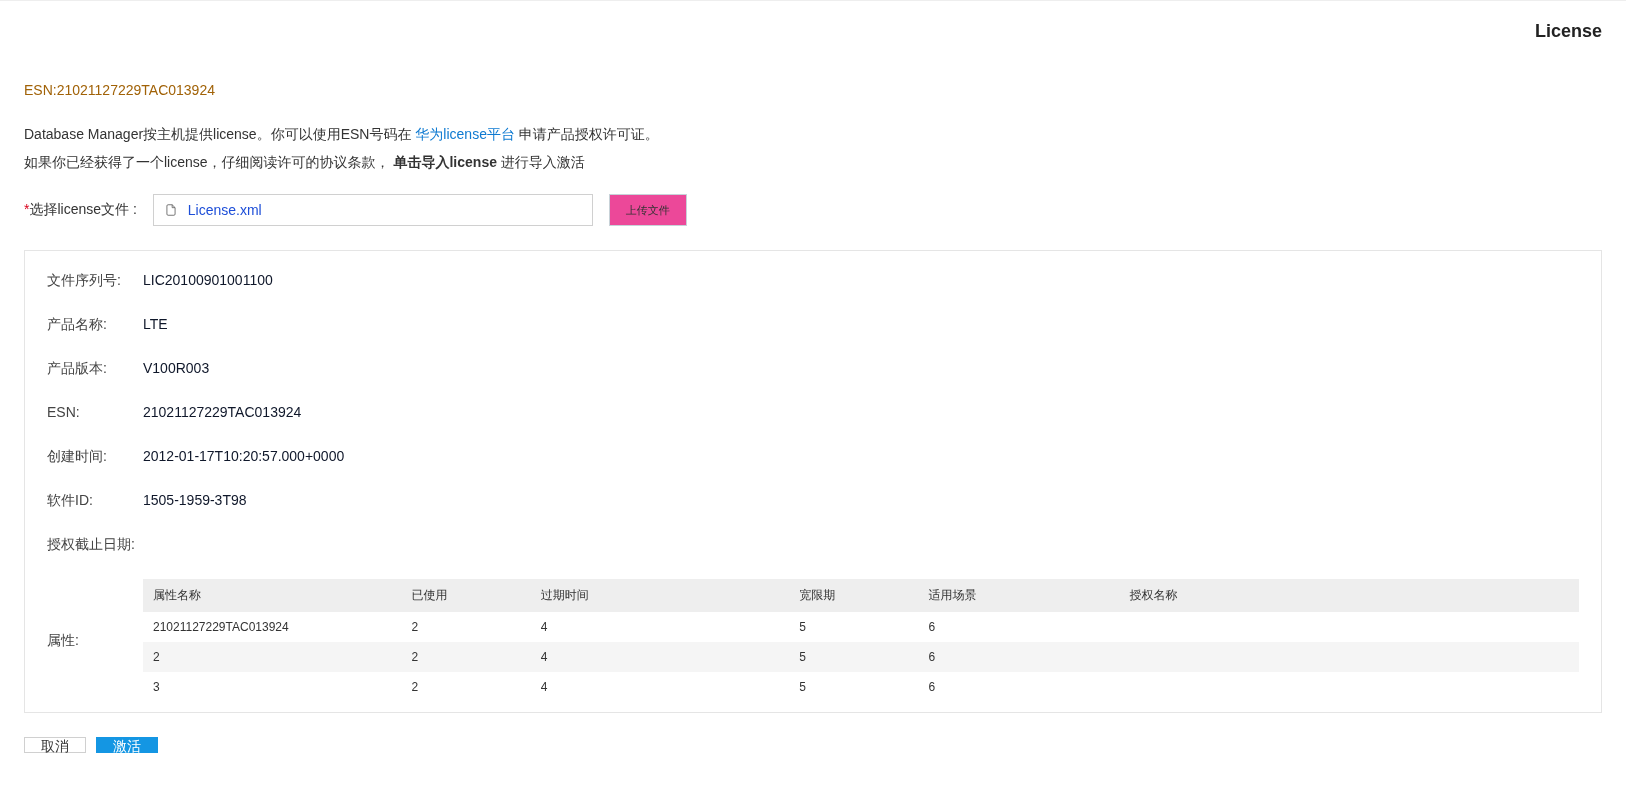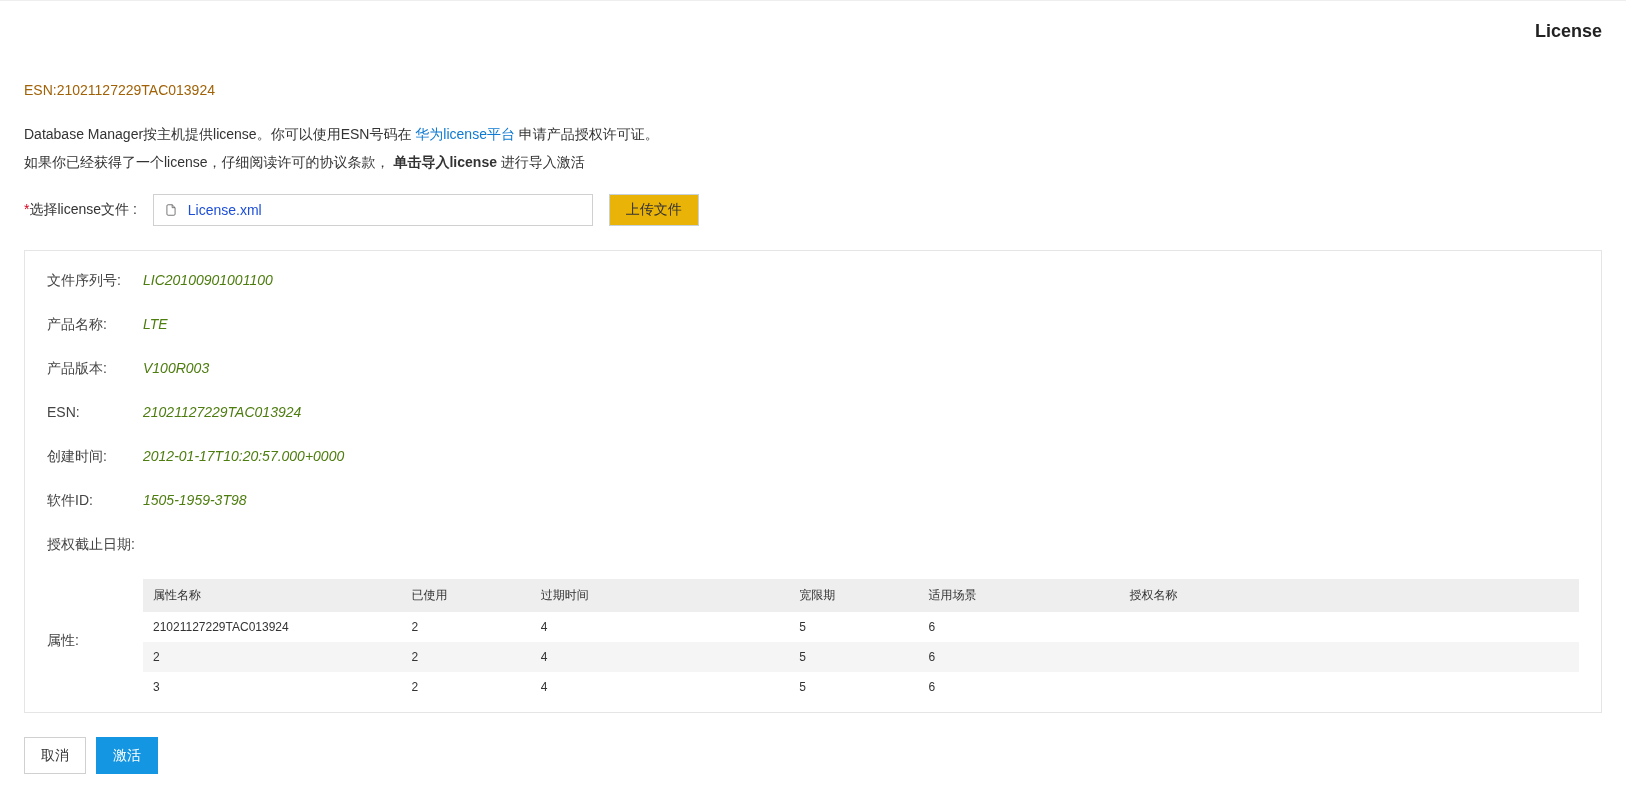--- a/index.html
+++ b/index.html
@@ -51,25 +51,25 @@
       gap: 10px;
       border: 1px solid #d0d0d0;
       padding: 6px 10px;
       width: 440px;
       height: 32px;
       color: #1d4ed8;
     }
     .file-box .icon { width:14px; display:flex; align-items:center; }
     .upload-btn {
       border: 1px solid #c7d2d8;
-      background: #eab308;
+      background: #ec4899;
       color: #333;
       height: 32px;
       padding: 0 16px;
-      font-size: 14px;
+      font-size: 11px;
       cursor: pointer;
     }
     .details-box {
       border: 1px solid #e5e5e5;
       padding: 20px 22px 10px 22px;
     }
     .detail-row {
       display: flex;
       align-items: flex-start;
       min-height: 44px;
@@ -79,24 +79,23 @@
     .detail-row + .detail-row { margin-top: 0; }
     .detail-label {
       width: 96px;
       flex: 0 0 96px;
       color: #444;
       font-size: 14px;
       line-height: 1.4;
     }
     .detail-value {
       flex: 1;
-      color: #4d7c0f;
+      color: #0f172a;
       font-size: 14px;
       line-height: 1.4;
-      font-style: italic;
     }
     .detail-table-wrap { flex:1; }
     table.attrs {
       width: 100%;
       border-collapse: collapse;
       font-size: 12px;
     }
     table.attrs thead th {
       text-align: left;
       font-weight: 400;
@@ -110,21 +109,21 @@
     }
     table.attrs tbody tr:nth-child(even) td {
       background: #f5f5f5;
     }
     .footer {
       margin-top: 24px;
       display: flex;
       gap: 10px;
     }
     .btn {
-      height: 37px;
+      height: 16px;
       border: 1px solid #d0d0d0;
       background: #fff;
       color: #333;
       font-size: 14px;
       padding: 0 16px;
       cursor: pointer;
     }
     .btn-primary {
       background: #1496e3;
       border-color: #1496e3;

